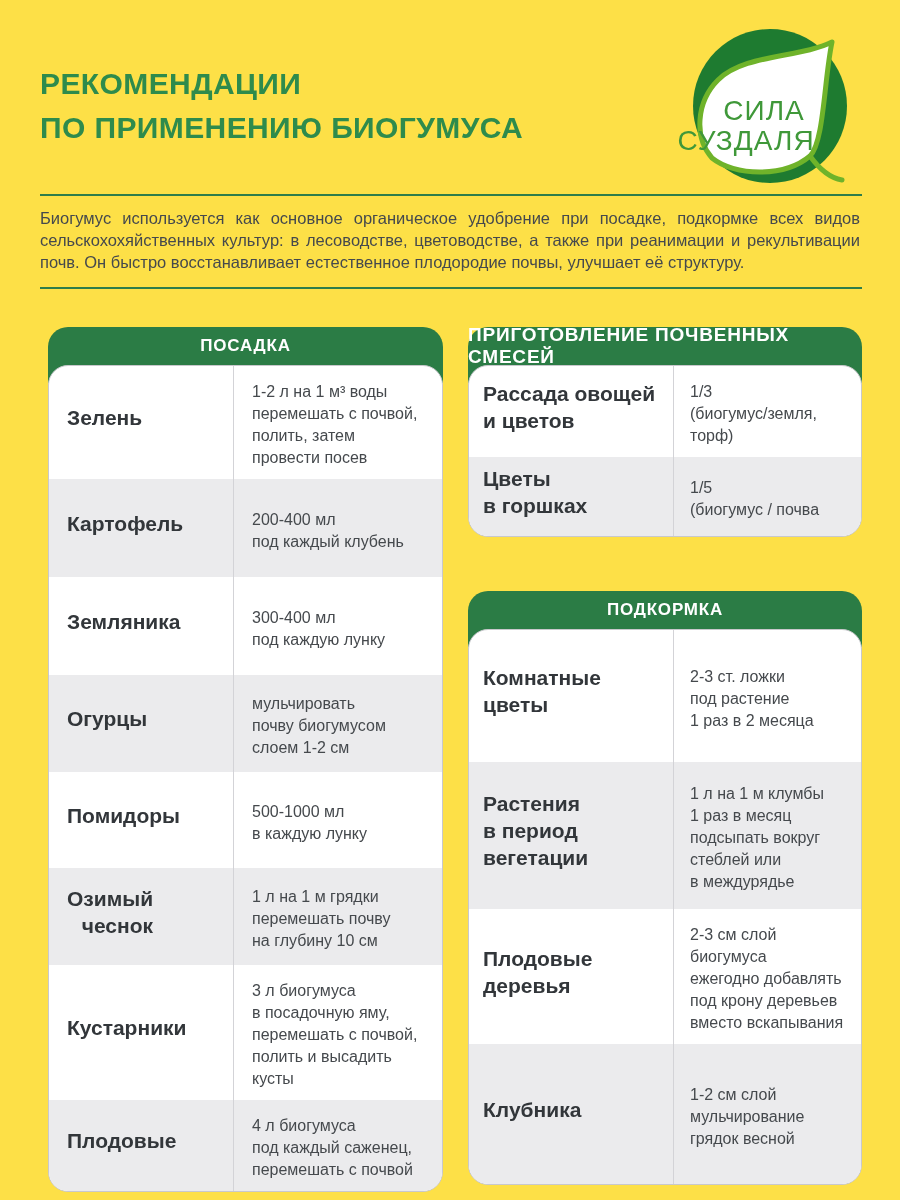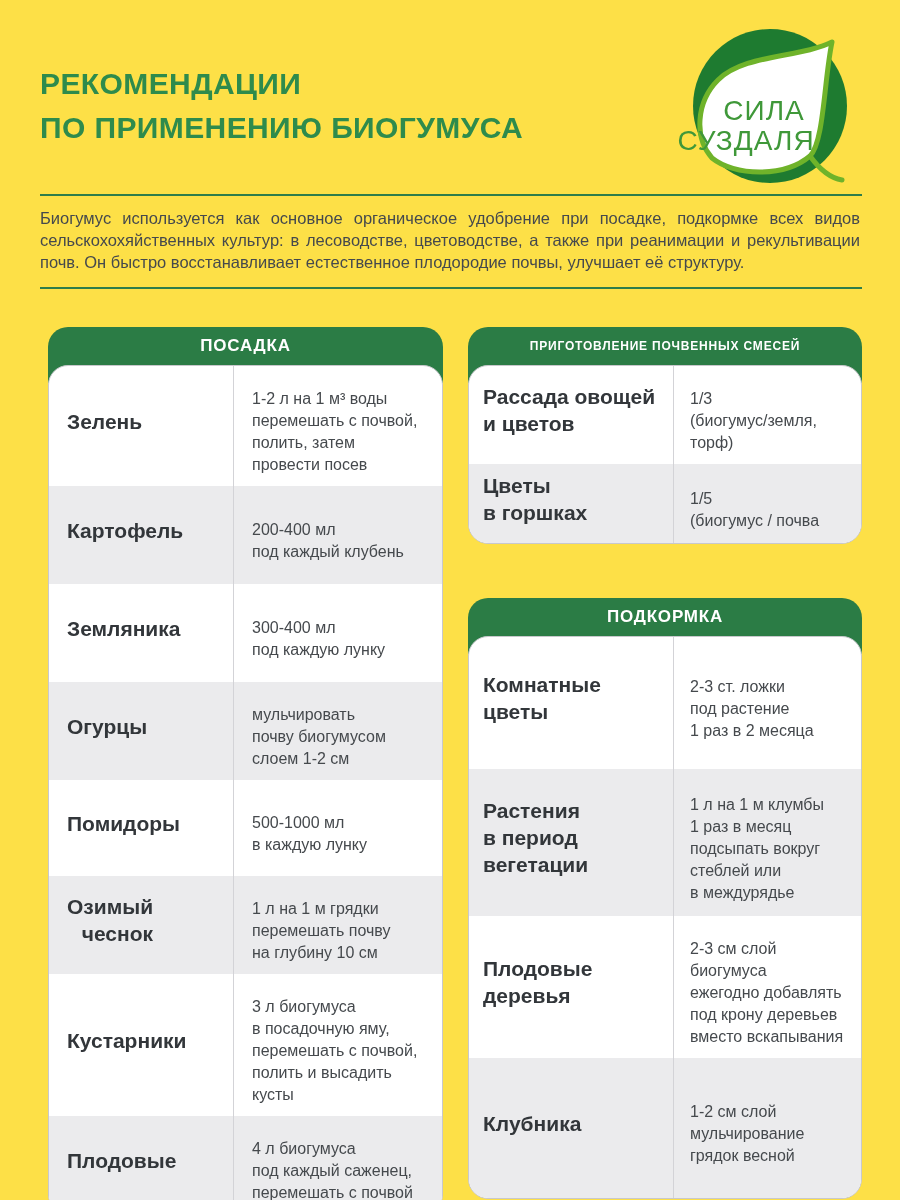--- a/index.html
+++ b/index.html
@@ -19,29 +19,29 @@
   
   .tables { display:flex; margin:38px 38px 0 48px; gap:25px; }
   .col-left { flex:0 0 395px; }
   .col-right { flex:1; display:flex; flex-direction:column; }
 
   .tbl { position:relative; }
   .tbl-header { height:56px; border-radius:20px 20px 0 0; background:#2b7c45;
     display:flex; align-items:center; justify-content:center; padding-bottom:18px;
     color:#ffffff; font-weight:bold; letter-spacing:0.8px; }
   .tbl-header.big { font-size:17px; }
-  .tbl-header.small { font-size:12px; }
+  .tbl-header.small { font-size:19px; }
   .tbl-card { position:relative; margin-top:-18px; background:#ffffff;
     border:1px solid #c8c8cc; border-radius:20px; overflow:hidden; }
   .row { display:flex; }
   .row:nth-child(even) { background:#ebebed; }
   .cell-label { display:flex; align-items:center; padding:0 8px 10px 18px;
     font-size:21px; font-weight:bold; color:#32363a; white-space:pre-line; line-height:27px; }
   .cell-value { flex:1; display:flex; align-items:center; border-left:1px solid #d3d3d7;
-    padding:22px 10px 10px 18px; font-size:16px; color:#45494d; white-space:pre-line; line-height:22px; }
+    padding:15px 10px 10px 18px; font-size:16px; color:#45494d; white-space:pre-line; line-height:22px; }
 
   .t-posadka .cell-label { width:184px;text-align:right; }
   .t-right .cell-label { width:204px; padding-left:14px; }
   .t-right .cell-value { padding-left:16px; }
 
   .t-posadka .row:nth-child(1){min-height:93px}
   .t-posadka .row:nth-child(2){min-height:98px}
   .t-posadka .row:nth-child(3){min-height:98px}
   .t-posadka .row:nth-child(4){min-height:97px}
   .t-posadka .row:nth-child(5){min-height:96px}

